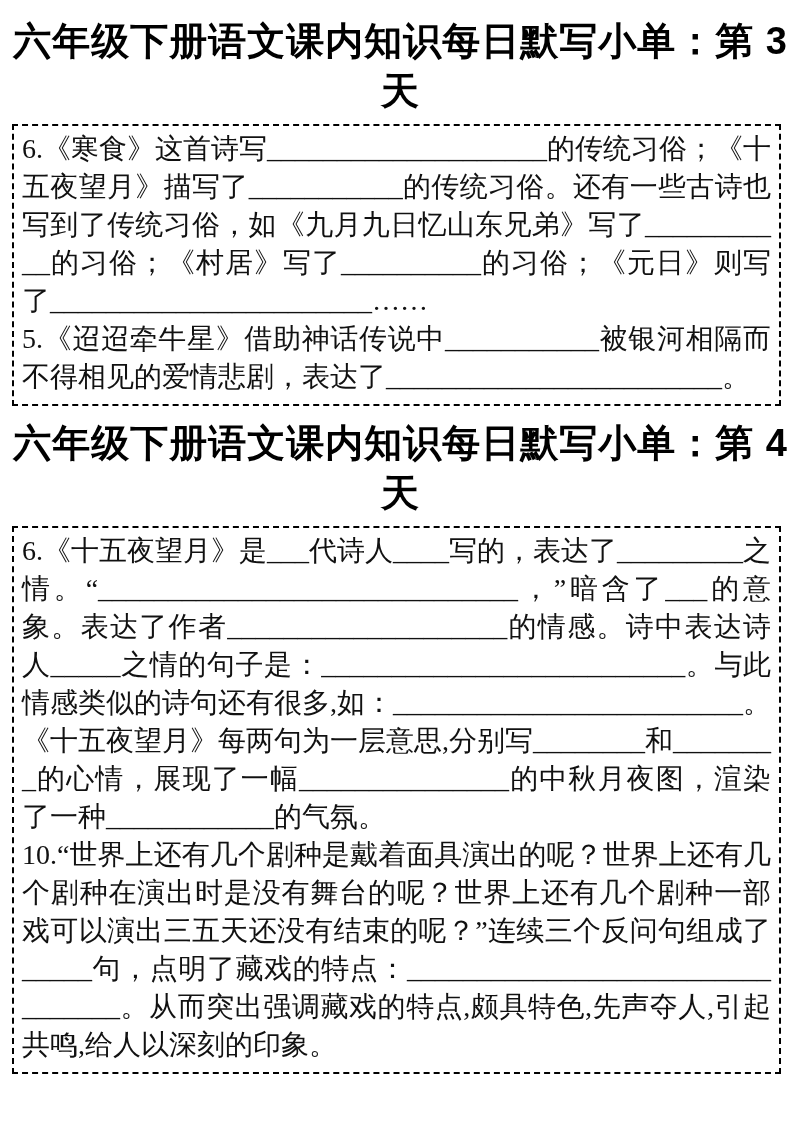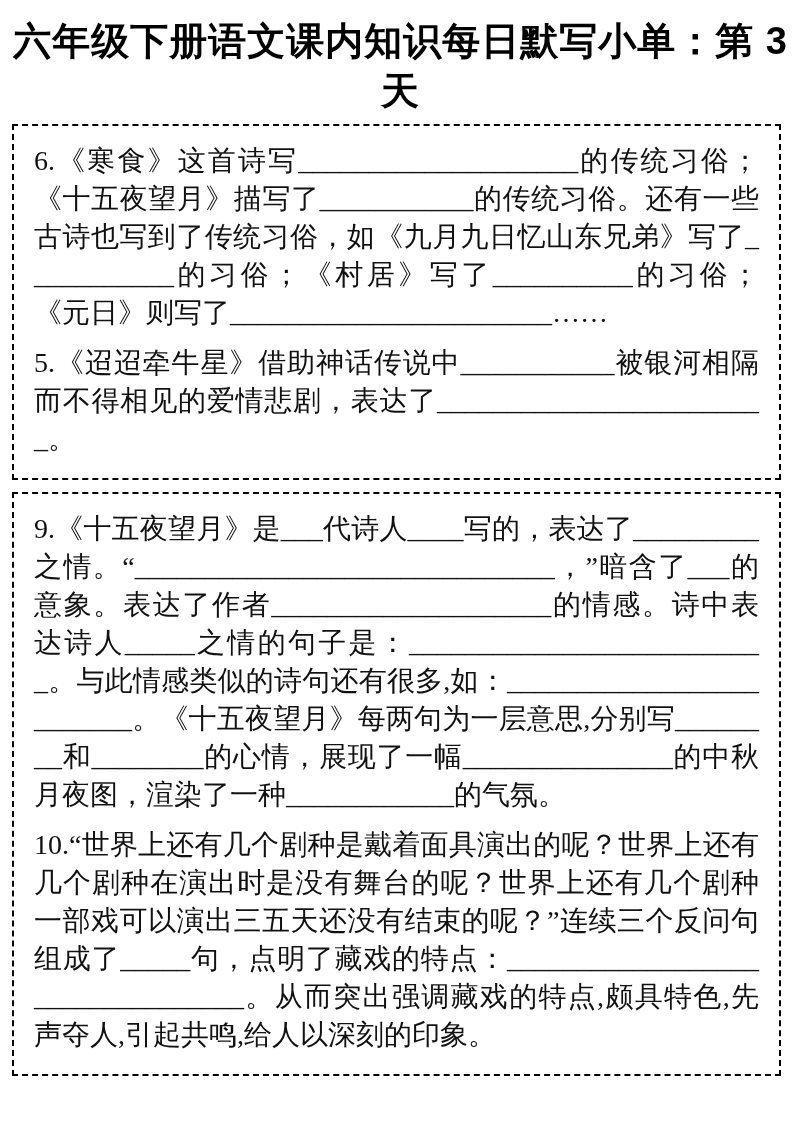--- a/index.html
+++ b/index.html
@@ -32,39 +32,40 @@
     border: 2px dashed #000;
     padding: 4px 8px 8px 8px;
     font-family: "Liberation Serif", "DejaVu Serif", serif;
     font-size: 28px;
     line-height: 38px;
     text-align: justify;
     word-break: break-all;
     color: #111;
   }
   .question-item {
-    margin: 12px;
+    margin: 0;
   }
   .section + .section {
     margin-top: 2px;
   }
 </style>
 </head>
 <body>
 
 <div class="page">
 
   <div class="section">
     <h1 class="worksheet-title">六年级下册语文课内知识每日默写小单：第 3 天</h1>
     <div class="question-box">
       <p class="question-item">6.《寒食》这首诗写____________________的传统习俗；《十五夜望月》描写了___________的传统习俗。还有一些古诗也写到了传统习俗，如《九月九日忆山东兄弟》写了___________的习俗；《村居》写了__________的习俗；《元日》则写了_______________________……</p>
       <p class="question-item">5.《迢迢牵牛星》借助神话传说中___________被银河相隔而不得相见的爱情悲剧，表达了________________________。</p>
     </div>
   </div>
 
   <div class="section">
+    <h1 class="worksheet-title">六年级下册语文课内知识每日默写小单：第 4 天</h1>
     <div class="question-box">
-      <p class="question-item">9.《十五夜望月》是___代诗人____写的，表达了_________之情。“______________________________，”暗含了___的意象。表达了作者____________________的情感。诗中表达诗人_____之情的句子是：__________________________。与此情感类似的诗句还有很多,如：_________________________。《十五夜望月》每两句为一层意思,分别写________和________的心情，展现了一幅_______________的中秋月夜图，渲染了一种____________的气氛。</p>
+      <p class="question-item">6.《十五夜望月》是___代诗人____写的，表达了_________之情。“______________________________，”暗含了___的意象。表达了作者____________________的情感。诗中表达诗人_____之情的句子是：__________________________。与此情感类似的诗句还有很多,如：_________________________。《十五夜望月》每两句为一层意思,分别写________和________的心情，展现了一幅_______________的中秋月夜图，渲染了一种____________的气氛。</p>
       <p class="question-item">10.“世界上还有几个剧种是戴着面具演出的呢？世界上还有几个剧种在演出时是没有舞台的呢？世界上还有几个剧种一部戏可以演出三五天还没有结束的呢？”连续三个反问句组成了_____句，点明了藏戏的特点：_________________________________。从而突出强调藏戏的特点,颇具特色,先声夺人,引起共鸣,给人以深刻的印象。</p>
     </div>
   </div>
 
 </div>
 
 </body></html>

